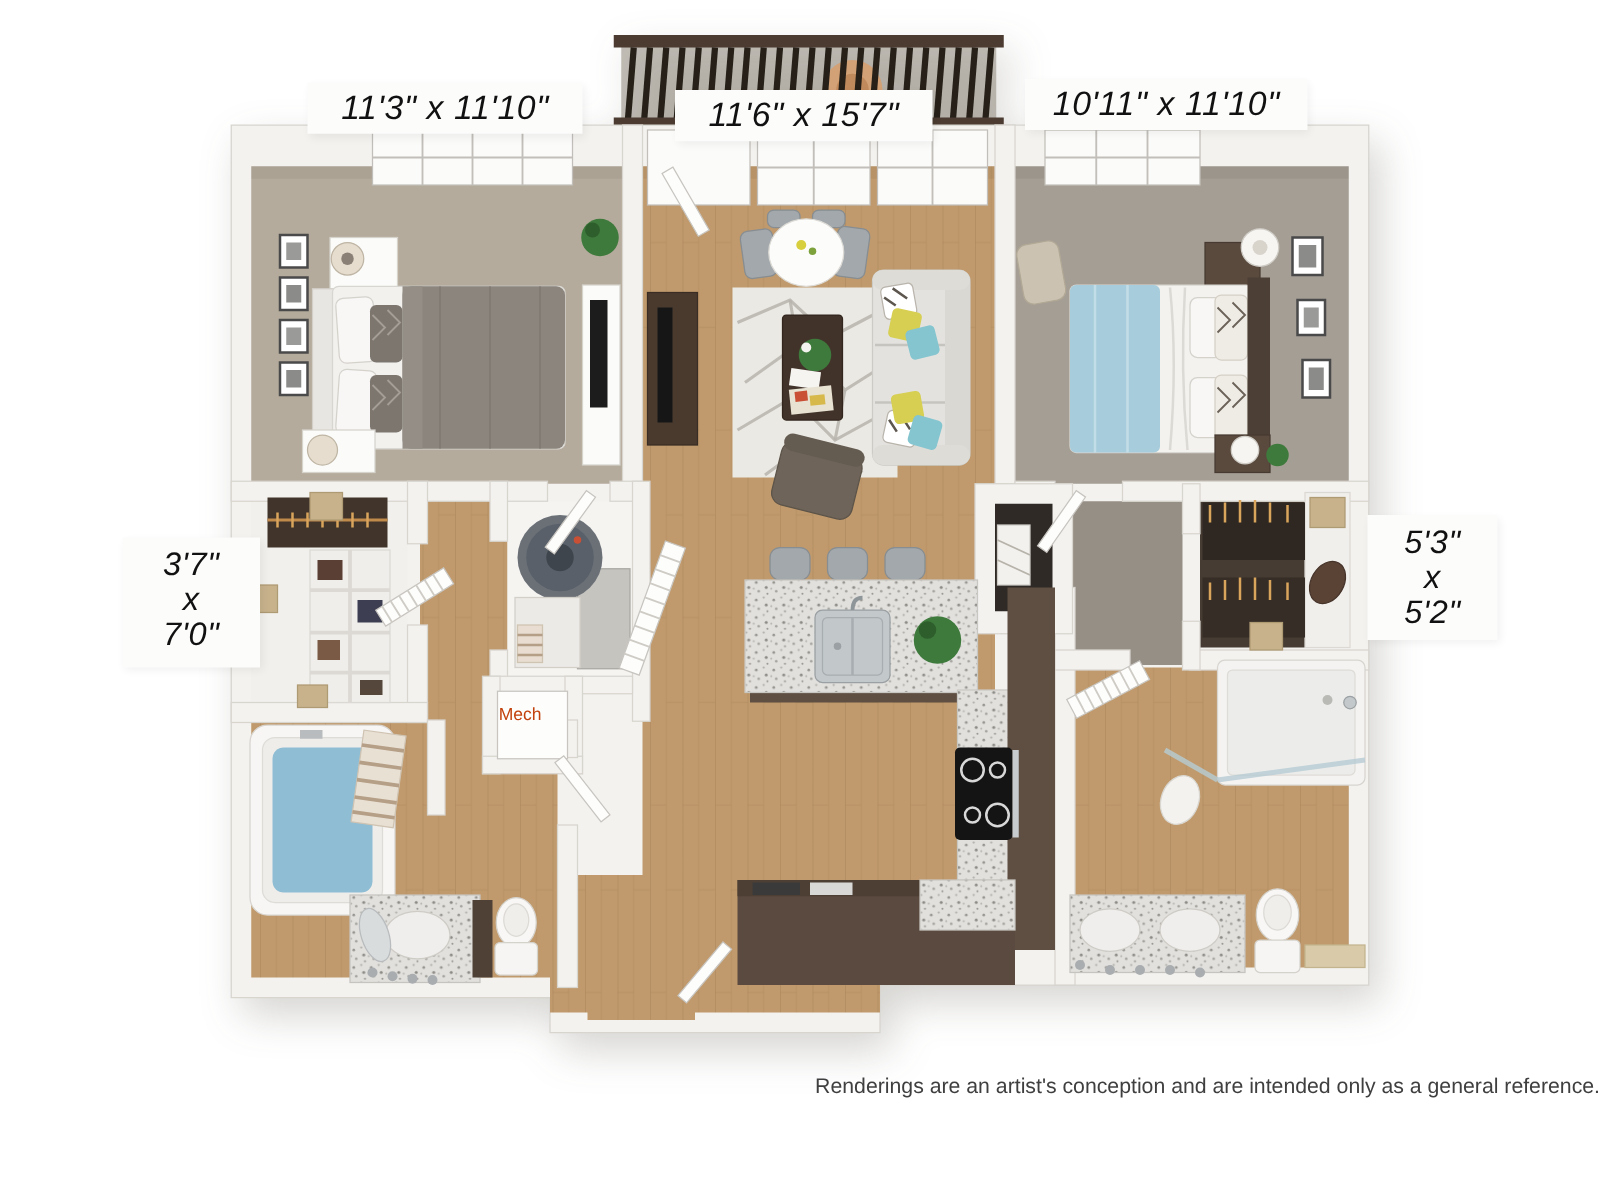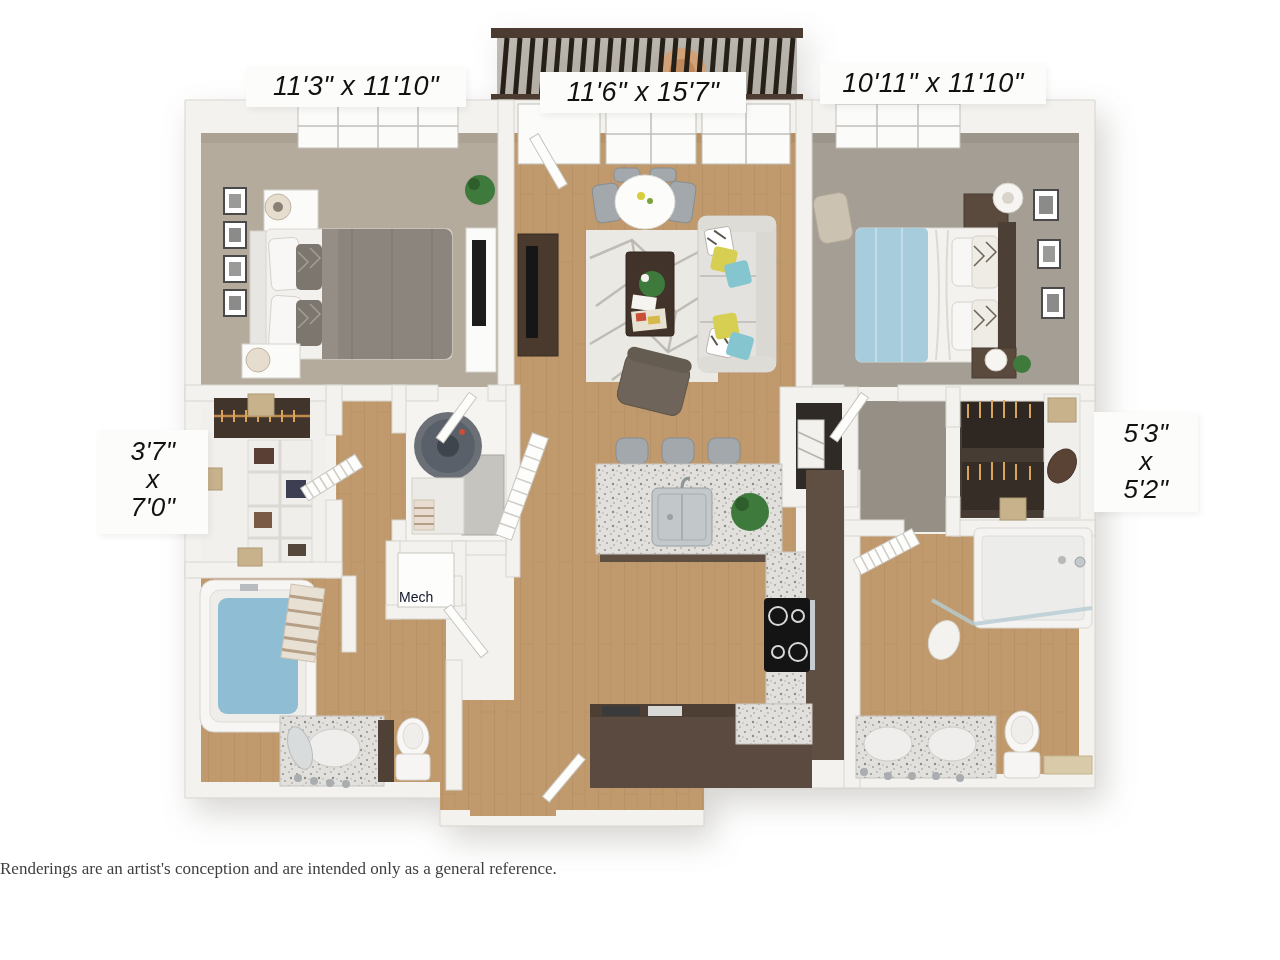--- a/index.html
+++ b/index.html
@@ -37,24 +37,24 @@
   
   .plate{position:absolute;background:#fcfcfb;color:var(--label-text,#111111);
          font-style:italic;font-size:27px;letter-spacing:.5px;text-align:center;
          padding:5px 8px;box-shadow:2px 3px 7px rgba(0,0,0,.06);}
   .plate.multi{font-size:26px;line-height:28px;padding-top:7px;}
   #plate-bd1{left:246px;top:66px;width:204px;}
   #plate-liv{left:540px;top:72px;width:190px;}
   #plate-bd2{left:820px;top:63px;width:210px;}
   #plate-c1{left:98px;top:430px;width:94px;height:92px;}
   #plate-c2{left:1094px;top:412px;width:88px;height:88px;}
-  .mech-label{position:absolute;left:399px;top:589px;font-size:14px;color:#0f172a;}
-
-  .disclaimer{position:absolute;left:0;right:0;top:856px;text-align:left;
-              color:var(--disclaimer-text,#3f3f3f);font-size:17px;line-height:26px;font-family:Liberation Serif, serif;}
+  .mech-label{position:absolute;left:399px;top:563px;font-size:14px;color:#c2410c;}
+
+  .disclaimer{position:absolute;left:0;right:0;top:856px;text-align:right;
+              color:var(--disclaimer-text,#3f3f3f);font-size:17px;line-height:26px;}
 </style>
 </head>
 <body>
 
 <div class="page">
 
 <svg class="plan-svg" width="1280" height="960" viewBox="0 0 1280 960">
   <defs>
     <pattern id="wood" patternUnits="userSpaceOnUse" width="26" height="150">
       <rect width="26" height="150" style="fill:var(--wood-floor,#c09a6c)"></rect>

